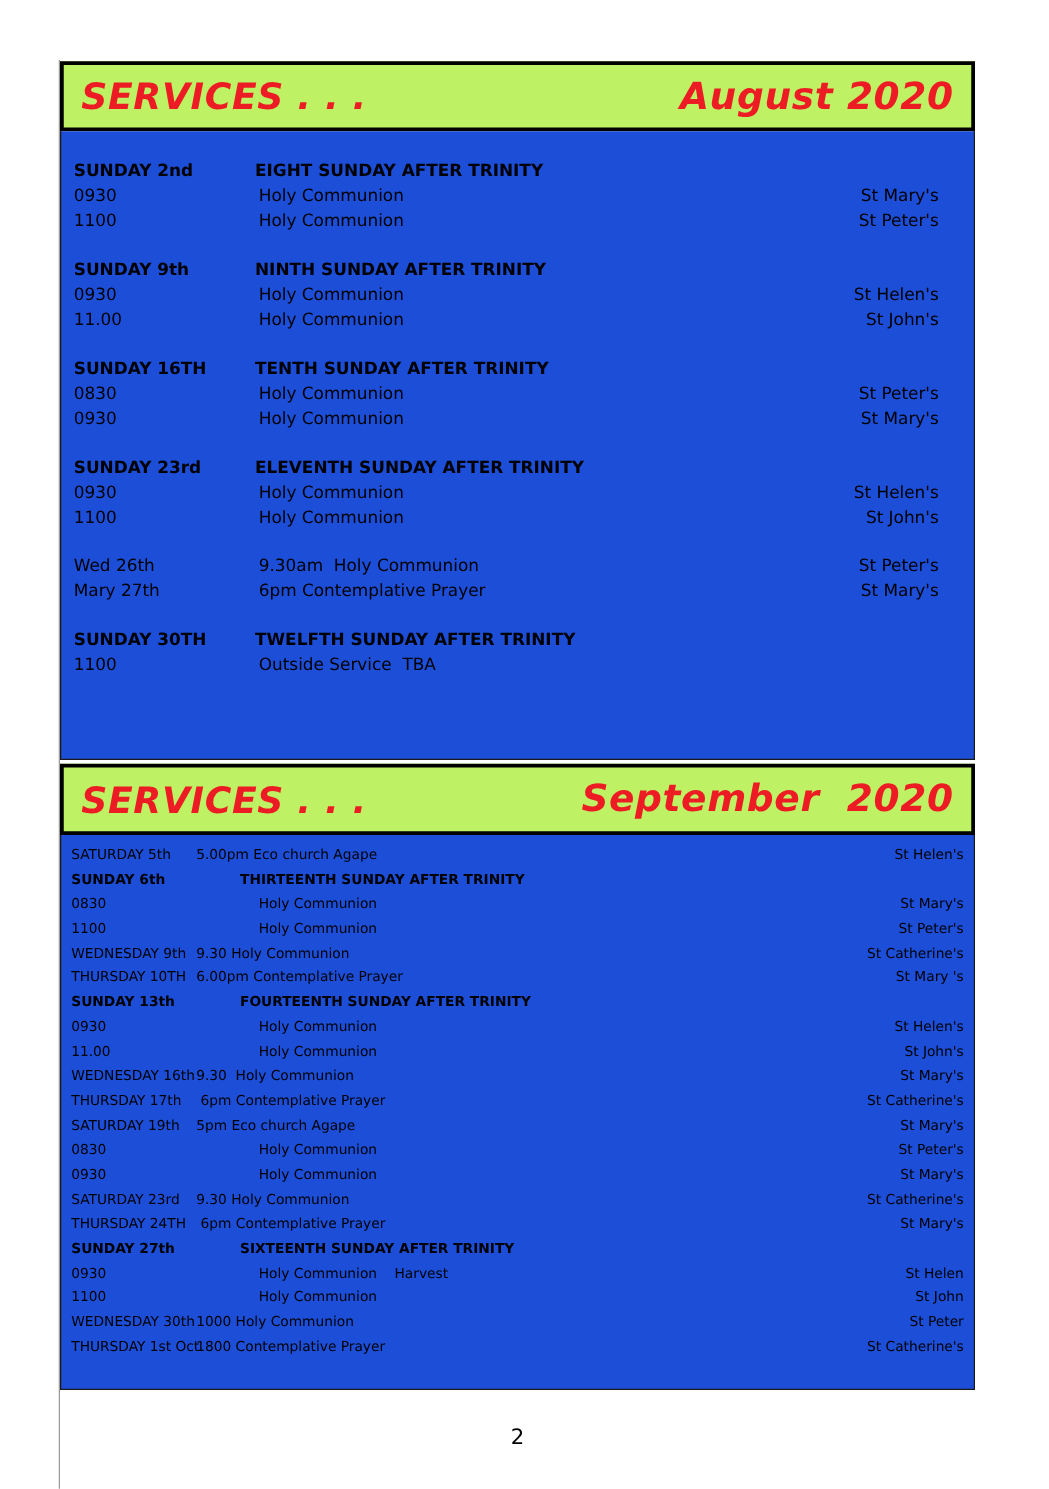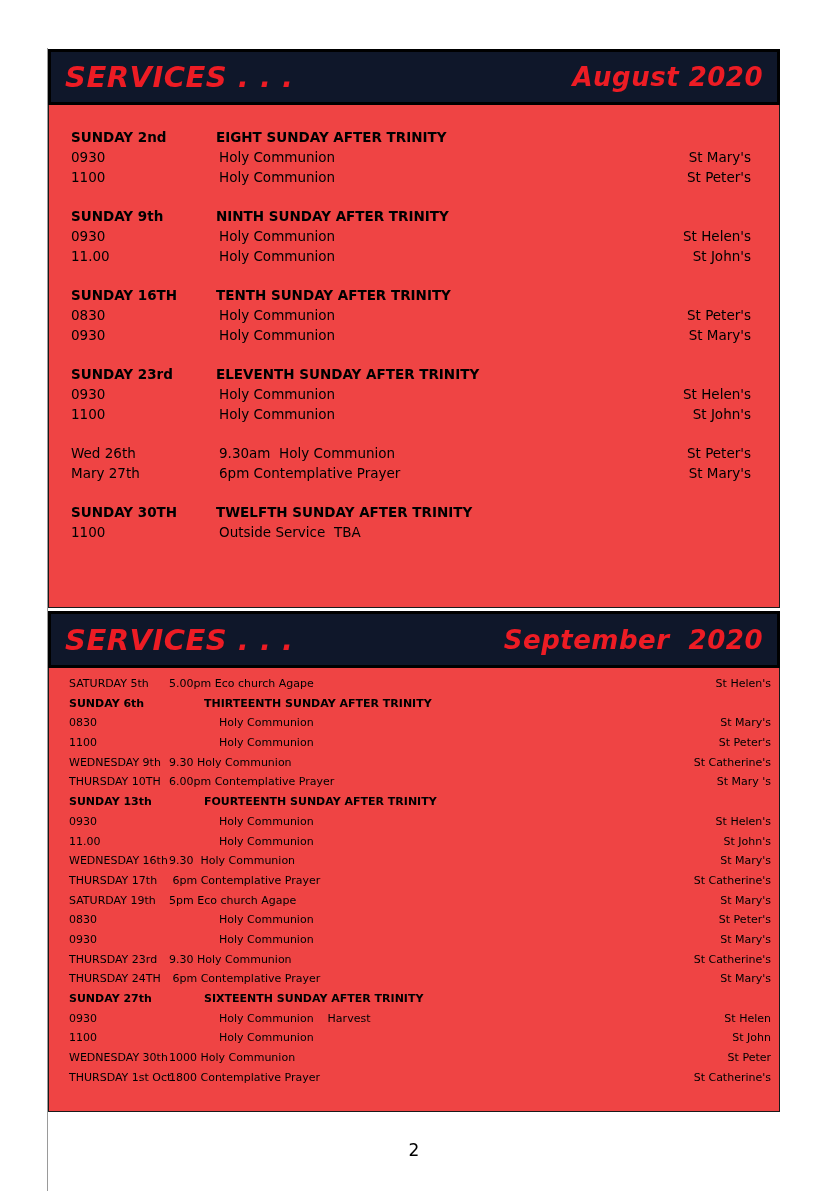--- a/index.html
+++ b/index.html
@@ -33,45 +33,44 @@
     background: #9a9a9a;
   }
 
   .panel {
     position: absolute;
     box-sizing: border-box;
   }
 
   .panel-header {
     border: 3px solid #000000;
-    background: #0f172a;
+    background: #bef264;
     display: flex;
     align-items: center;
     box-sizing: border-box;
     gap: 20px;
   }
   .panel-body {
     border: 1px solid #1a1a1a;
     border-top: none;
-    background: #ef4444;
+    background: #1d4ed8;
     box-sizing: border-box;
     overflow: hidden;
-    padding-left: 12px;
   }
 
   .hdr-left, .hdr-right {
     color: #ED1C24;
     font-style: italic;
     font-weight: 700;
     white-space: pre;
     font-family: "DejaVu Sans", sans-serif;
     letter-spacing: 0.5px;
   }
   .hdr-left { font-size: 29px; }
-  .hdr-right { font-size: 26px; margin-left: auto; }
+  .hdr-right { font-size: 30px; margin-left: auto; }
 
   
   .rows {
     position: relative;
     width: 100%;
     height: 100%;
   }
   .row {
     position: relative;
     display: block;
@@ -286,21 +285,21 @@
           <span class="cell c-date">0830</span>
           <span class="cell c-desc">Holy Communion</span>
           <span class="cell c-venue">St Peter's</span>
         </div>
         <div class="row service">
           <span class="cell c-date">0930</span>
           <span class="cell c-desc">Holy Communion</span>
           <span class="cell c-venue">St Mary's</span>
         </div>
         <div class="row weekday">
-          <span class="cell c-date">THURSDAY 23rd</span>
+          <span class="cell c-date">SATURDAY 23rd</span>
           <span class="cell c-desc">9.30 Holy Communion</span>
           <span class="cell c-venue">St Catherine's</span>
         </div>
         <div class="row weekday">
           <span class="cell c-date">THURSDAY 24TH</span>
           <span class="cell c-desc"> 6pm Contemplative Prayer</span>
           <span class="cell c-venue">St Mary's</span>
         </div>
         <div class="row heading">
           <span class="cell c-date">SUNDAY 27th</span>

